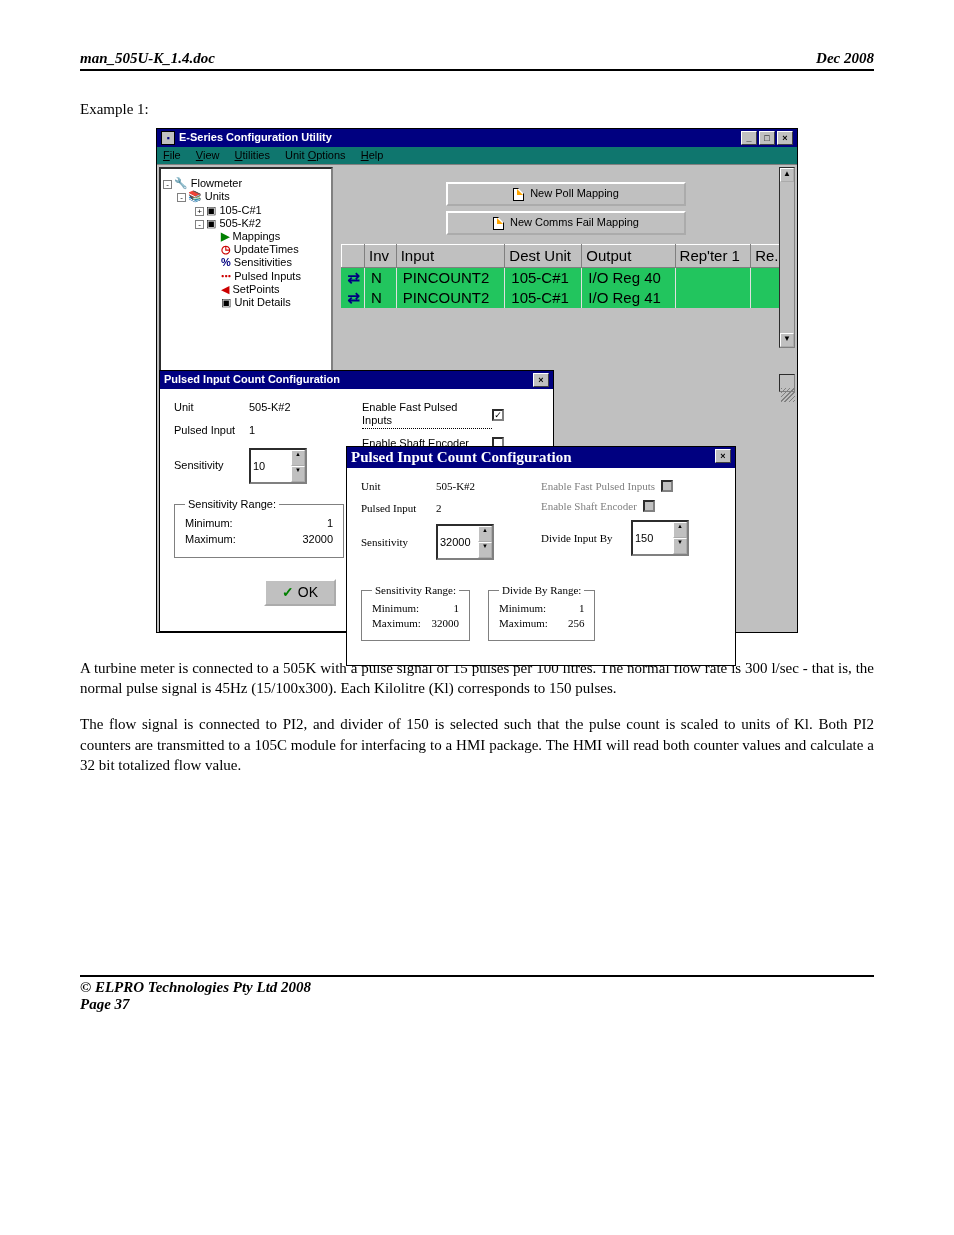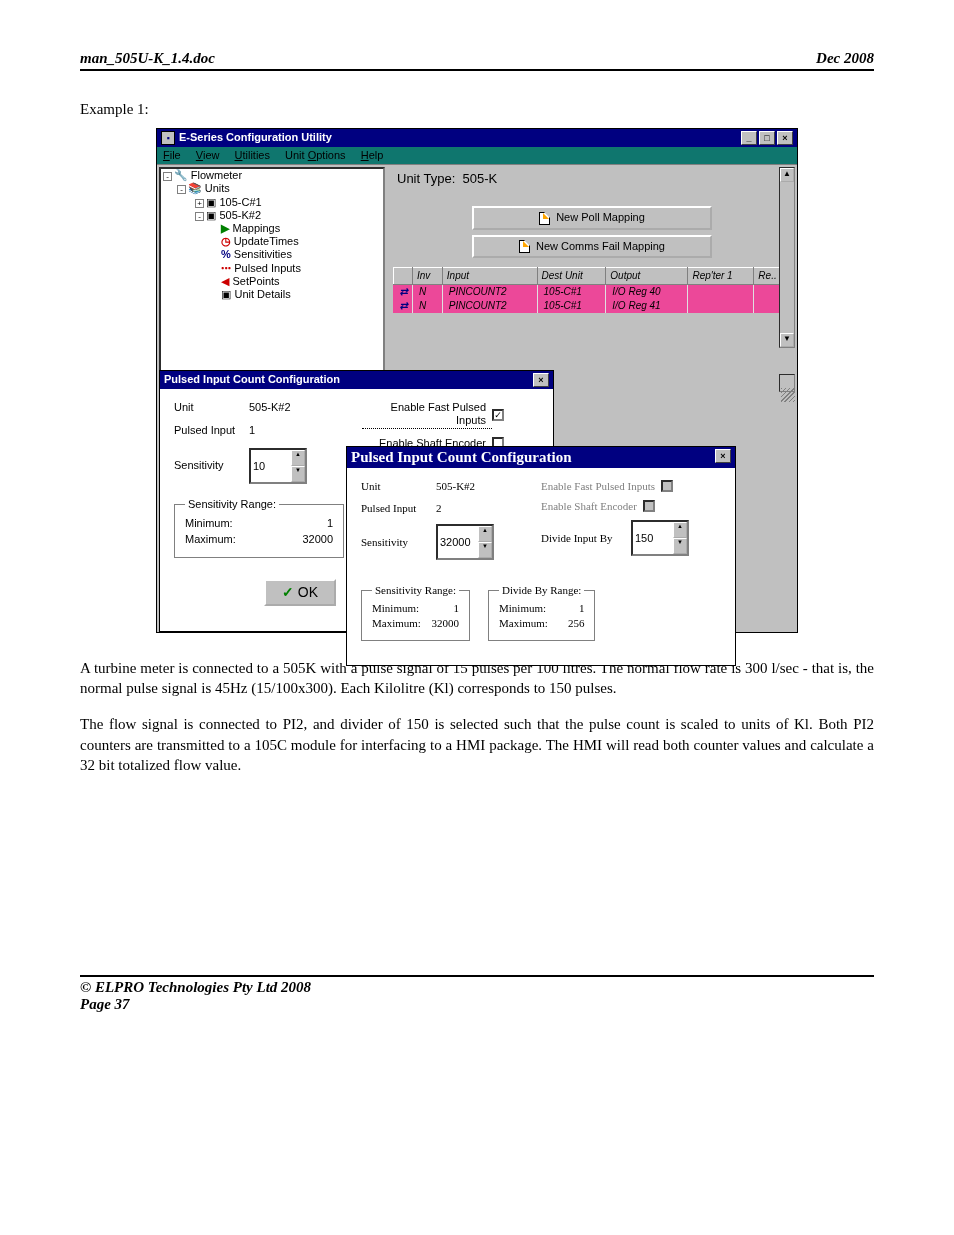--- a/index.html
+++ b/index.html
@@ -16,58 +16,58 @@
   .example-label { margin-bottom: 10px; }
   .ss-window { font-family: "MS Sans Serif", Arial, sans-serif; font-size: 11px; border: 1px solid #000; background: #c0c0c0; width: 642px; margin: 0 auto 25px auto; line-height: 1.2; }
   .titlebar { background: #000080; color: #fff; font-weight: bold; padding: 2px 4px; display: flex; align-items: center; }
   .titlebar .ticon { display: inline-block; width: 14px; height: 14px; background: #c0c0c0; border: 1px solid #000; margin-right: 4px; text-align: center; color: #000080; font-size: 9px; line-height: 12px; }
   .titlebar .spacer { flex: 1; }
   .winbtn { background: #c0c0c0; color: #000; border: 1px solid #fff; border-right-color: #404040; border-bottom-color: #404040; width: 16px; height: 14px; margin-left: 2px; text-align: center; font-weight: bold; font-size: 9px; font-family: sans-serif; line-height: 12px; }
   .menubar { background: #0f766e; padding: 2px 6px; border-bottom: 1px solid #808080; }
   .menubar span { margin-right: 12px; }
   .menubar u { text-decoration: underline; }
   .workarea { display: flex; background: #c0c0c0; }
-  .treepane { width: 226px; background: #fff; border: 2px inset #808080; margin: 2px; padding: 0 2px; height: 205px; overflow: hidden; font-size: 11px; }
+  .treepane { width: 174px; background: #fff; border: 2px inset #808080; margin: 2px; padding: 8px 2px; height: 205px; overflow: hidden; font-size: 11px; }
   .treepane .row { white-space: nowrap; }
   .expander { display: inline-block; width: 9px; height: 9px; border: 1px solid #808080; font-size: 8px; line-height: 7px; text-align: center; margin-right: 2px; background: #fff; }
   .ind1 { padding-left: 14px; }
   .ind2 { padding-left: 32px; }
   .ind3 { padding-left: 58px; }
   .tree-arrow { color: #008000; font-weight: bold; }
   .tree-clock { color: #cc0000; font-weight: bold; }
   .tree-pct { color: #000080; font-weight: bold; }
   .rightpane { flex: 1; padding: 4px 6px 6px 6px; position: relative; }
   .unittype { font-size: 13px; margin: 2px 0 6px 4px; }
   .btnrow { text-align: center; }
   .btn { display: inline-block; background: #c0c0c0; border: 2px outset #fff; padding: 3px 14px; font-size: 11px; width: 240px; text-align: center; margin-bottom: 5px; }
   .btn .doc-icon { display:inline-block; width:11px; height:13px; border:1px solid #000; background:#fff; position:relative; vertical-align:middle; margin-right:6px; }
   .btn .doc-icon::after{content:"";position:absolute;right:-1px;top:-1px;border:3px solid transparent;border-right-color:#c0c0c0;border-top-color:#c0c0c0;}
   .btn .doc-icon::before{content:"";position:absolute;right:0;top:0;border:3px solid transparent;border-left-color:#ffa500;border-bottom-color:#ffa500;}
   .tblwrap { margin-top: 4px; }
-  table.maptbl { border-collapse: collapse; width: 100%; background: #ec4899; font-size: 10px; font-style: italic; }
+  table.maptbl { border-collapse: collapse; width: 100%; background: #22c55e; font-size: 15px; }
   table.maptbl th { background: #c0c0c0; border: 1px solid #808080; border-top-color:#fff; border-left-color:#fff; padding: 2px 4px; font-weight: normal; text-align: left; }
   table.maptbl td { padding: 1px 6px; border-right: 1px solid #e0e0e0; }
   .arrows-icon { color: #000080; font-weight: bold; letter-spacing:-2px; }
   .vscroll { position:absolute; right:2px; top:2px; bottom:26px; width:16px; background:#c0c0c0; border:1px inset #808080; }
   .vscroll .up,.vscroll .down{height:14px;background:#c0c0c0;border:1px outset #fff;text-align:center;font-size:8px;}
   .vscroll .down{position:absolute;bottom:0;left:0;right:0;}
   .dialog { position: relative; border: 1px solid #000; background: #ffffff; }
   .dlg1 { width: 395px; margin-left: 2px; margin-top: -4px; z-index: 5; }
   .dlg-title { background: #000080; color: #fff; font-weight: bold; padding: 2px 4px; display:flex; }
   .dlg-title .spacer{flex:1;}
   .dlg-body { padding: 12px 14px 14px 14px; font-size: 11px; position: relative; }
   .drow { display: flex; margin-bottom: 10px; align-items: center; }
   .drow .lab { width: 75px; }
   .drow .val { width: 60px; }
   .spinbox { display:inline-flex; border:2px inset #808080; background:#fff; height:36px; }
   .spinbox input { border:none; width:40px; font-size:11px; padding:0 2px; background:#fff; }
   .spinbtns { display:flex; flex-direction:column; width:14px; }
   .spinbtns div { flex:1; background:#c0c0c0; border:1px outset #fff; font-size:6px; text-align:center; line-height:6px; }
   .chkrow { display:flex; align-items:center; margin-bottom:8px; }
-  .chkrow .clab { width:130px; text-align:right; padding-right:6px; }
+  .chkrow .clab { width:130px; text-align:left; padding-right:6px; }
   .chk { display:inline-block; width:12px; height:12px; border:2px inset #808080; background:#fff; text-align:center; font-size:9px; line-height:9px; }
   .chk.disabled { background:#c0c0c0; }
   fieldset.range { border:1px solid #808080; padding:6px 10px 8px 10px; margin:14px 0 10px 0; font-size:11px; }
   fieldset.range legend { padding:0 3px; }
   fieldset.range .rrow { display:flex; justify-content:space-between; margin-bottom:3px; }
   .dlgbtn { display:inline-block; border:2px outset #fff; background:#c0c0c0; padding:3px 16px; margin:11px 8px; font-size:14px; }
   .dlgbtn.focus { border:1px dotted #000; outline:1px solid #000; }
   .check-ico{color:#008000;font-weight:bold;margin-right:4px;}
   .x-ico{color:#cc0000;font-weight:bold;margin-right:4px;}
   .dlg2 { position:absolute; left:266px; top:318px; width:390px; z-index:10; }
@@ -113,21 +113,20 @@
       <div class="row ind2"><span class="expander">+</span>▣ <span>105-C#1</span></div>
       <div class="row ind2"><span class="expander">-</span>▣ <span>505-K#2</span></div>
       <div class="row ind3"><span class="tree-arrow">▶</span> <span>Mappings</span></div>
       <div class="row ind3"><span class="tree-clock">◷</span> <span>UpdateTimes</span></div>
       <div class="row ind3"><span class="tree-pct">%</span> <span>Sensitivities</span></div>
       <div class="row ind3"><span style="color:#cc0000;font-weight:bold;">ꞏꞏꞏ</span> <span>Pulsed Inputs</span></div>
       <div class="row ind3"><span style="color:#cc0000;">◀</span> <span>SetPoints</span></div>
       <div class="row ind3">▣ <span>Unit Details</span></div>
     </div>
     <div class="rightpane">
-      <div class="unittype"><span>Unit Type:</span>&nbsp;&nbsp;<span>505-K</span></div>
       <div class="btnrow">
         <br>
         <div class="btn"><span class="doc-icon"></span><span>New Poll Mapping</span></div><br>
         <div class="btn"><span class="doc-icon"></span><span>New Comms Fail Mapping</span></div>
       </div>
       <div class="tblwrap">
         <table class="maptbl">
           <tbody>
                 <tr>
             <th style="width:18px;"></th>

